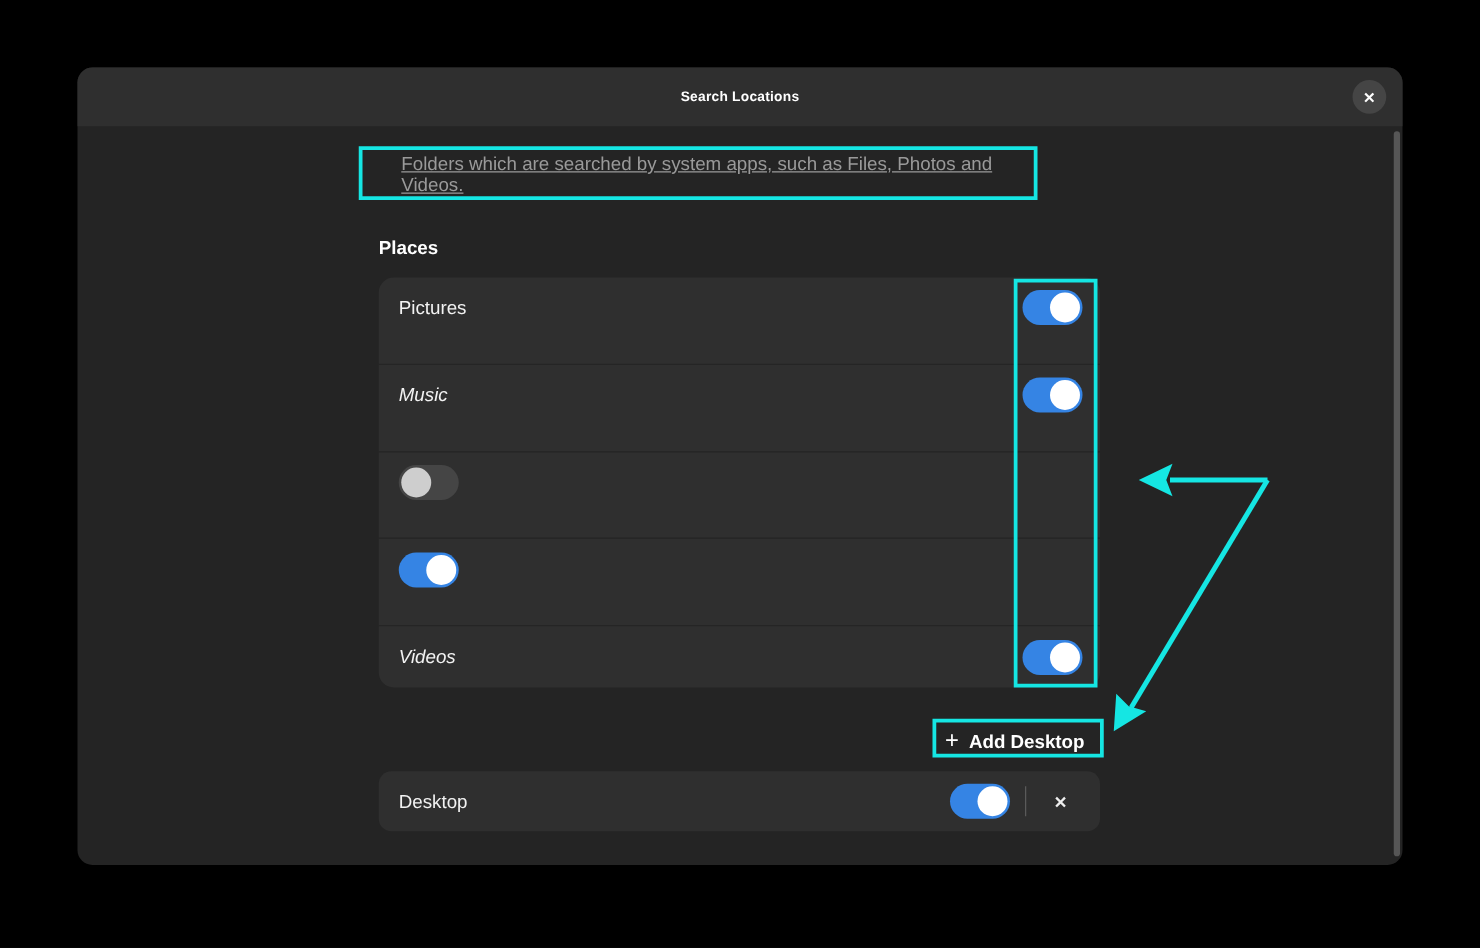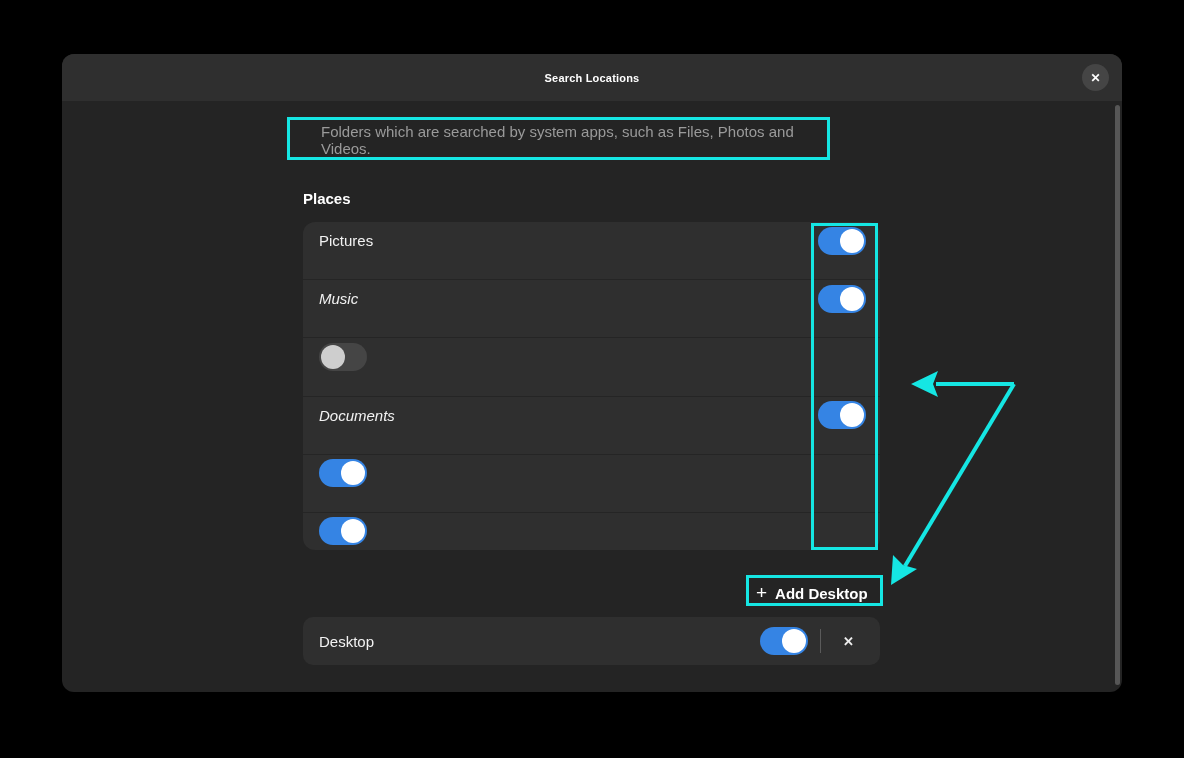--- a/index.html
+++ b/index.html
@@ -18,21 +18,21 @@
     border-radius:12px 12px 0 0;display:flex;align-items:center;justify-content:center;}
   .title{color:#fff;font-size:11px;font-weight:bold;letter-spacing:.2px;}
   .close-btn{position:absolute;right:13px;top:10px;width:27px;height:27px;border-radius:50%;
     background:#454545;border:none;color:#fff;font-size:12px;font-weight:bold;
     display:flex;align-items:center;justify-content:center;cursor:pointer;}
   .scroll-thumb{position:absolute;right:2px;top:51px;width:5px;height:580px;
     background:#565656;border-radius:3px;}
 
   
   .description{position:absolute;left:241px;top:66px;width:540px;height:40px;
-    display:flex;align-items:center;padding-left:18px;color:#9a9a9a;font-size:15px;}
+    display:flex;align-items:center;padding-left:18px;color:#9a9a9a;font-size:15px;text-decoration:underline;}
   .section-heading{position:absolute;color:#fff;font-size:15px;font-weight:bold;}
   .heading-places{left:241px;top:136px;}
   .heading-others{left:241px;top:529px;margin-top:45px;}
 
   .card{position:absolute;left:241px;width:577px;background:#2f2f2f;border-radius:12px;
     display:flex;flex-direction:column;overflow:hidden;gap:20px;}
   .card-places{top:168px;height:328px;}
   .card-others{top:563px;height:48px;border-radius:10px;}
   .row{flex:1;display:flex;align-items:center;padding:0 14px 0 16px;}
   .row + .row{border-top:1px solid #252525;font-style:italic;}
@@ -94,31 +94,26 @@
         <span class="toggle on">
             <span class="knob"></span>
           </span>
       </div>
       <div class="row">
         <span class="toggle off">
             <span class="knob"></span>
           </span>
       </div>
       <div class="row">
-        <span class="row-label">Documents</span>
         <span class="toggle on">
             <span class="knob"></span>
           </span>
       </div>
       <div class="row">
-        <span class="toggle on">
-            <span class="knob"></span>
-          </span>
-      </div>
-      <div class="row">
+        <span class="row-label">Videos</span>
         <span class="toggle on">
             <span class="knob"></span>
           </span>
       </div>
     </div>
 
     <div class="section-heading heading-others">Others</div>
 
     <button class="add-location-btn">
       <span class="plus-glyph">+</span>

